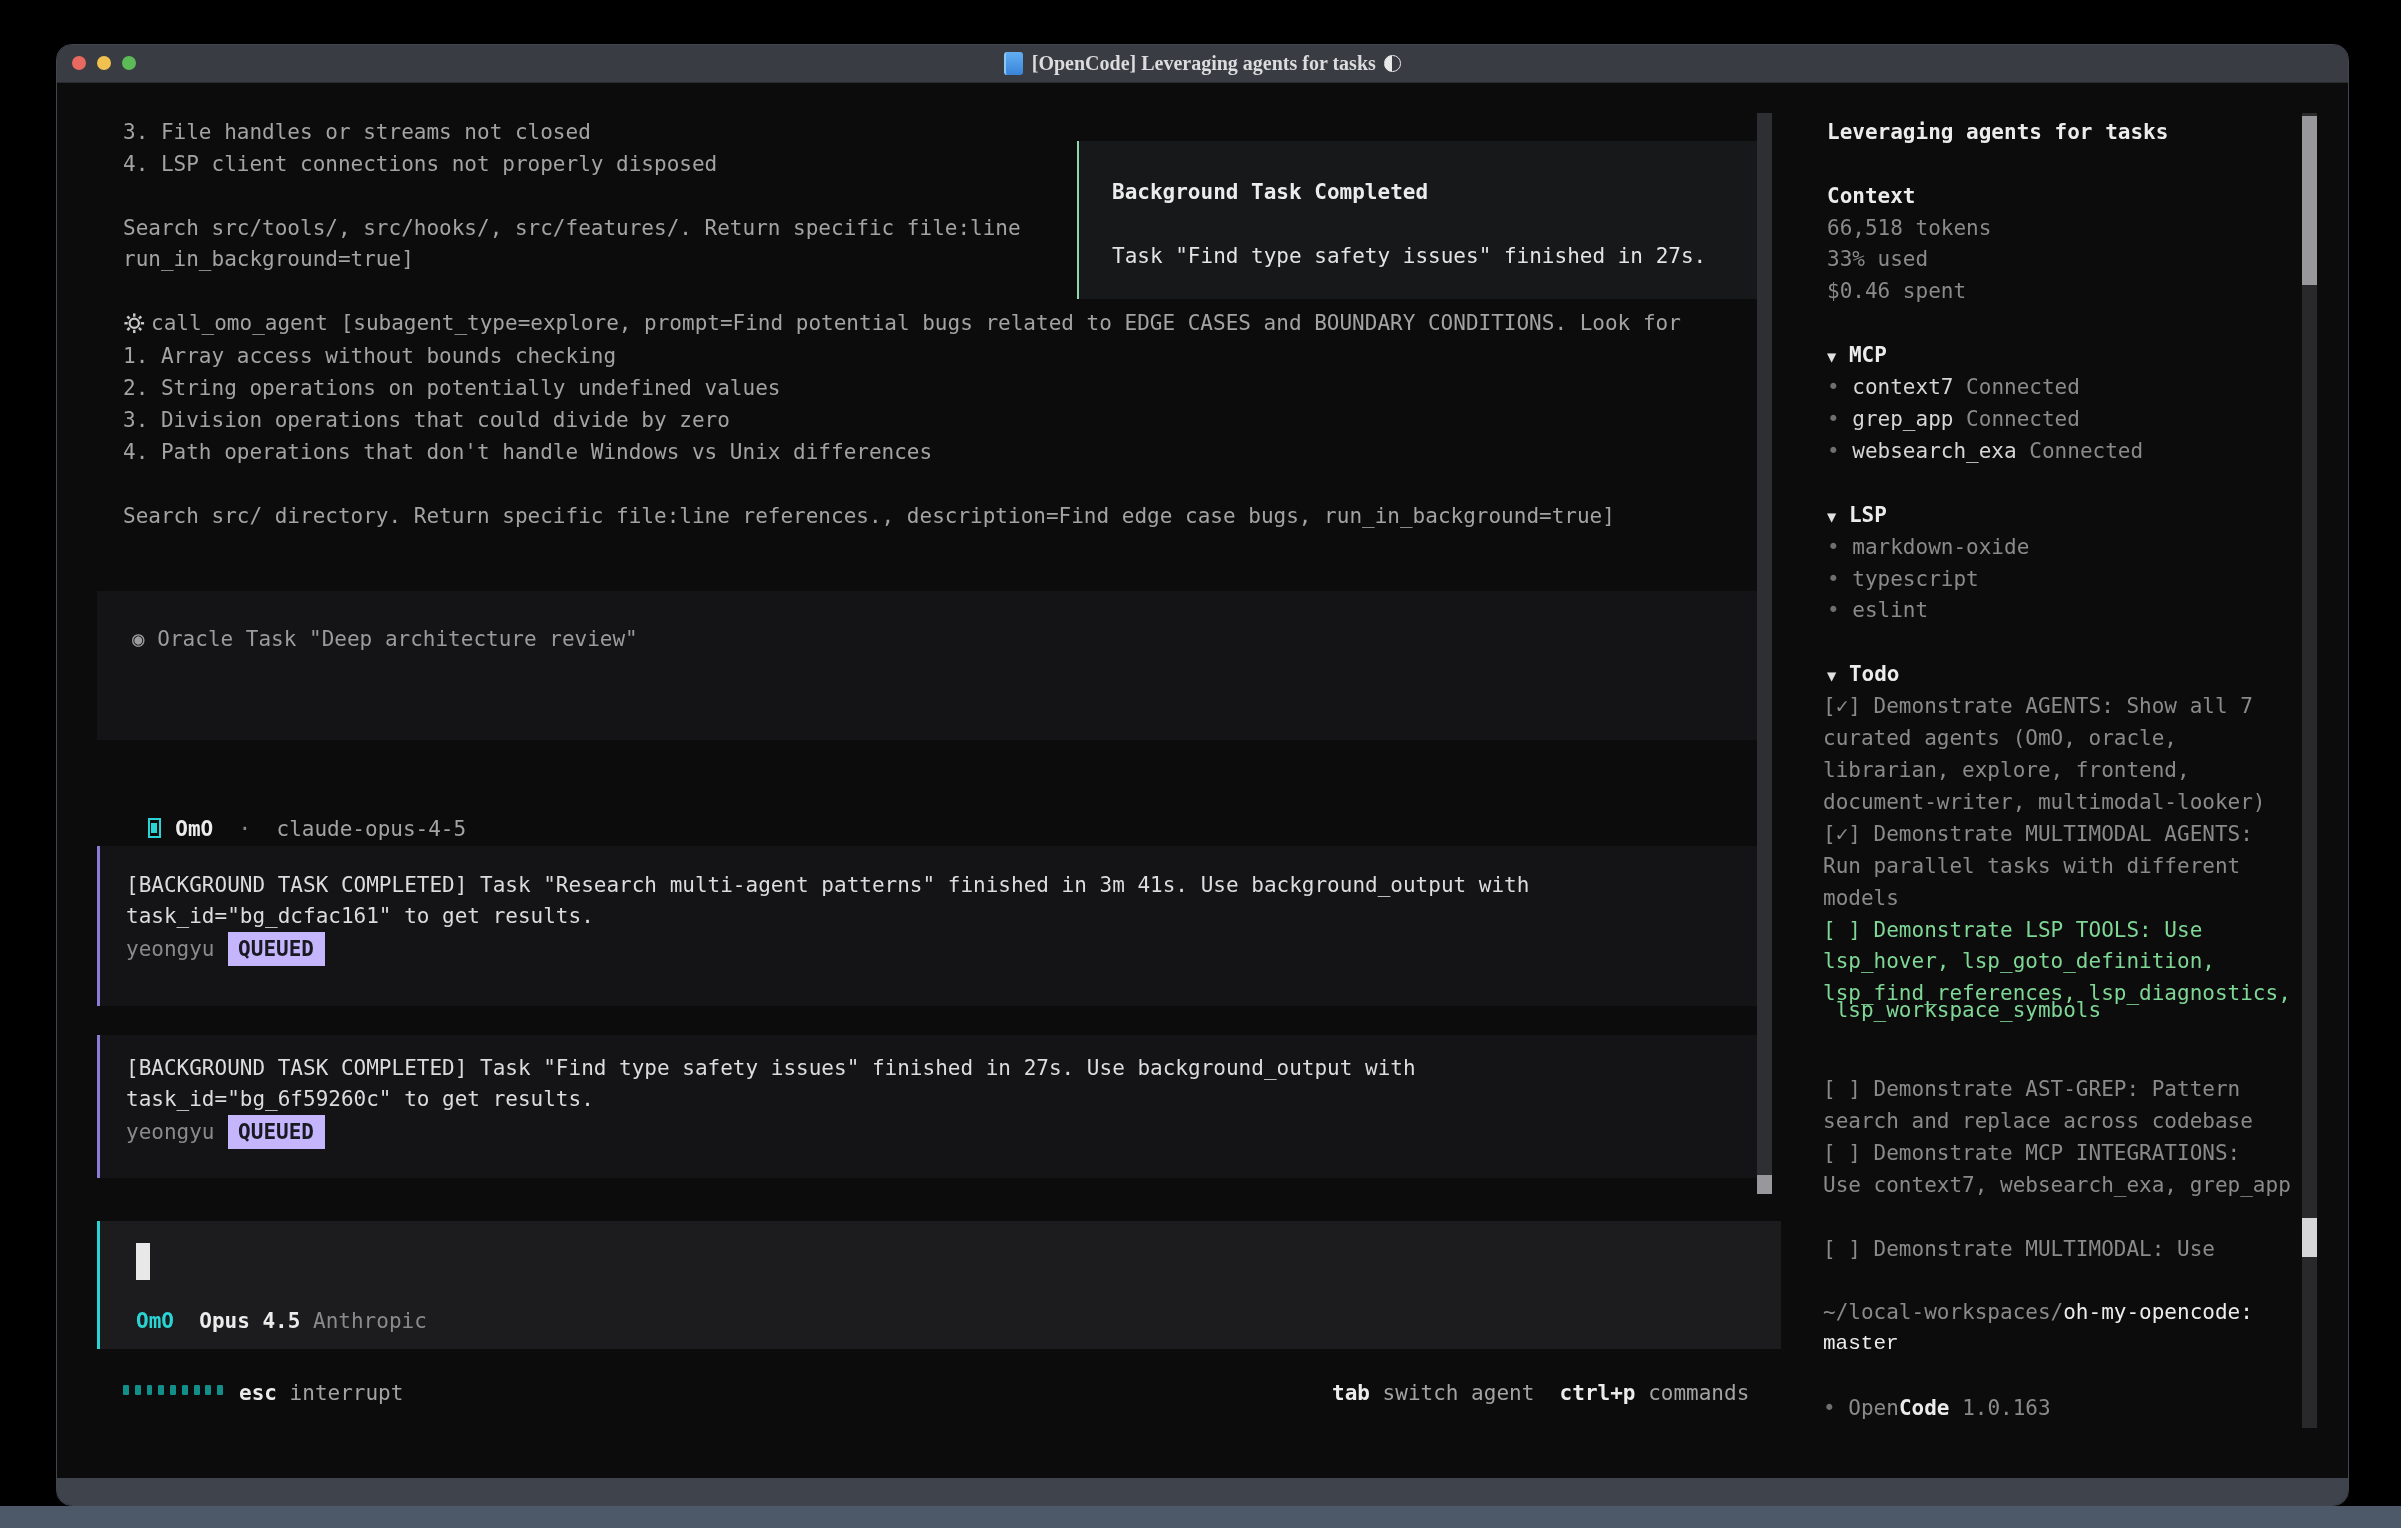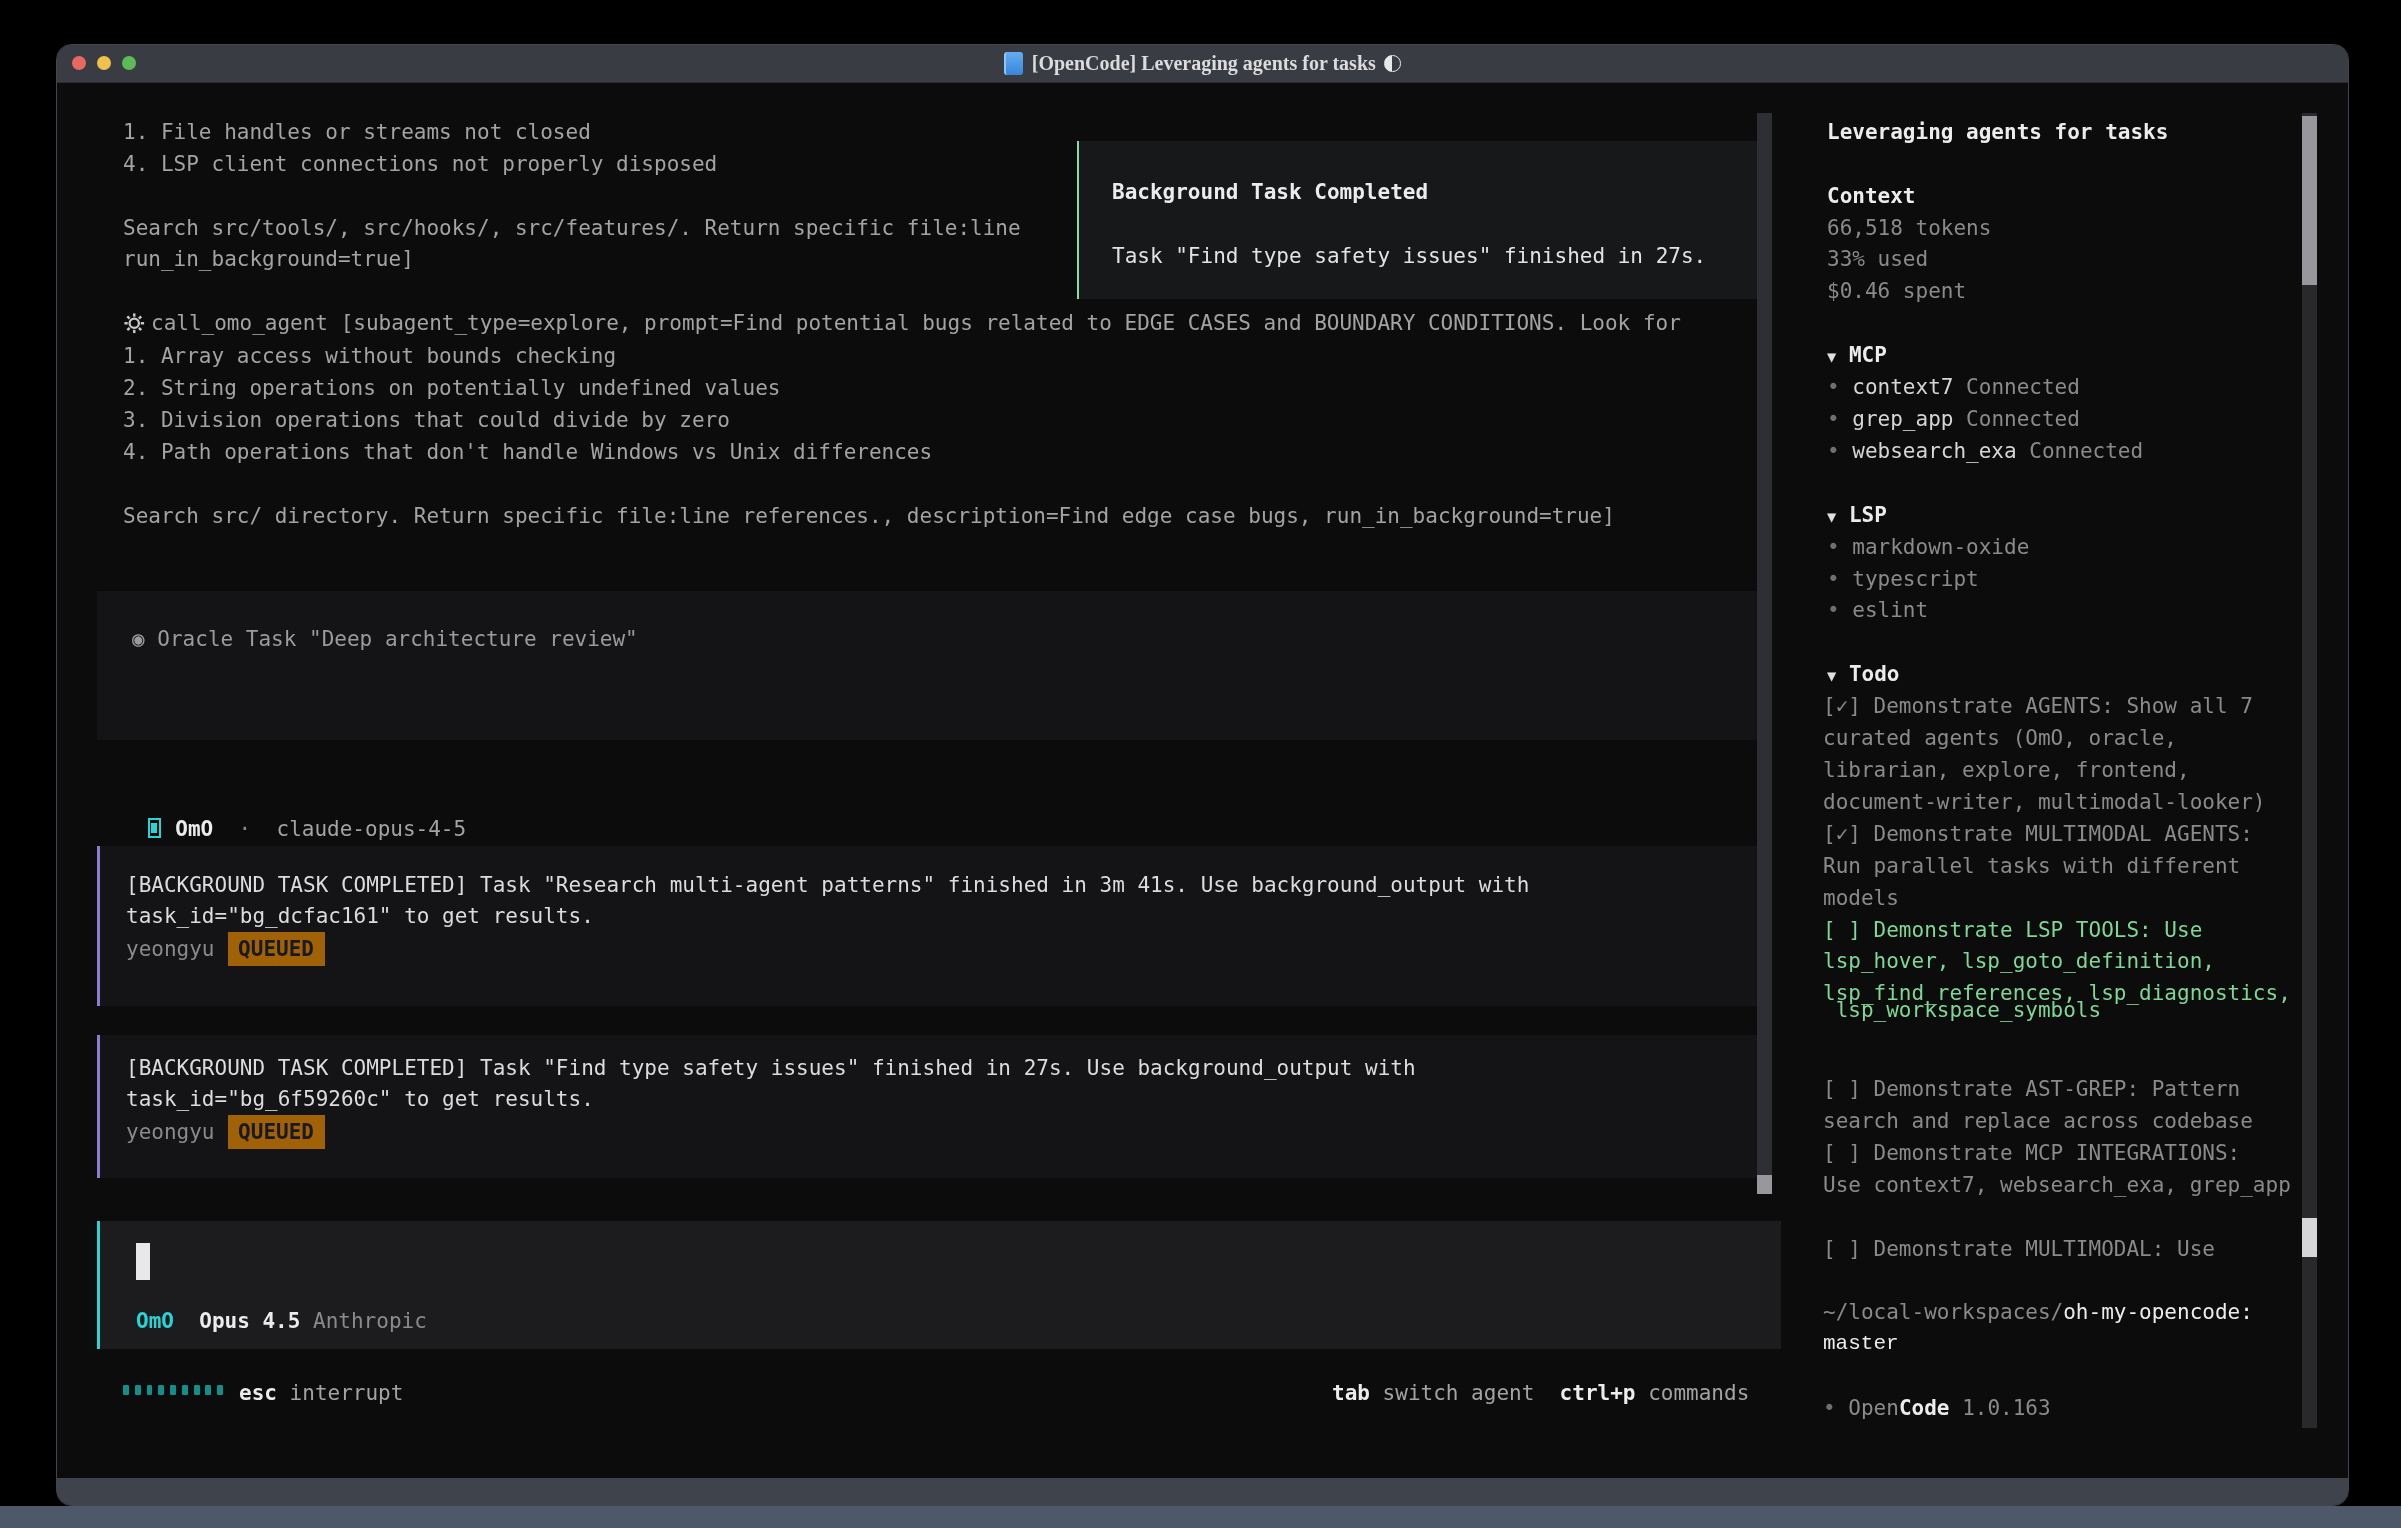--- a/index.html
+++ b/index.html
@@ -47,21 +47,21 @@
   .cyan-t{color:#2bd4d4;}
 
   
   .panel{position:absolute;background:#141416;}
   .toast{
     position:absolute;left:1077px;top:141px;width:684px;height:158px;background:#17181a;
     border-left:2.4px solid #8fd9a8;border-right:2.4px solid #8fd9a8;box-sizing:border-box;
   }
   .taskblock{border-left:3px solid #8b7cd8;box-sizing:border-box;}
   .badge{
-    display:inline-block;background:#a16207;color:#191922;font-weight:bold;
+    display:inline-block;background:#c4b5fd;color:#191922;font-weight:bold;
     padding:1.2px 10.6px;margin-left:13px;
   }
   .inputbox{
     position:absolute;left:97px;top:1221px;width:1684px;height:128px;background:#1c1c1f;
     border-left:3px solid #2bd4d4;box-sizing:border-box;
   }
   .cursor{position:absolute;left:136px;top:1243px;width:14px;height:37px;background:#e8e8e8;}
 
   
   .sb-track{position:absolute;background:#2e2f33;}
@@ -92,21 +92,21 @@
     <div class="titlewrap">
       <span class="doc-icon"></span>
       <span>[OpenCode] Leveraging agents for tasks</span>
       <span class="half-circle"></span>
     </div>
   </div>
 
   <div class="bottombar"></div>
 </div>
 
-<div class="line" style="left:123px;top:116px;">1. File handles or streams not closed</div>
+<div class="line" style="left:123px;top:116px;">3. File handles or streams not closed</div>
 <div class="line" style="left:123px;top:148px;">4. LSP client connections not properly disposed</div>
 <div class="line" style="left:123px;top:212px;">Search src/tools/, src/hooks/, src/features/. Return specific file:line</div>
 <div class="line" style="left:123px;top:243px;">run_in_background=true]</div>
 
 <div class="toast">
   <div class="line white b" style="left:33px;top:35px;">Background Task Completed</div>
   <div class="line" style="left:33px;top:99px;color:#e3e3e3;">Task "Find type safety issues" finished in 27s.</div>
 </div>
 
 <div style="position:absolute;left:123px;top:312px;">

